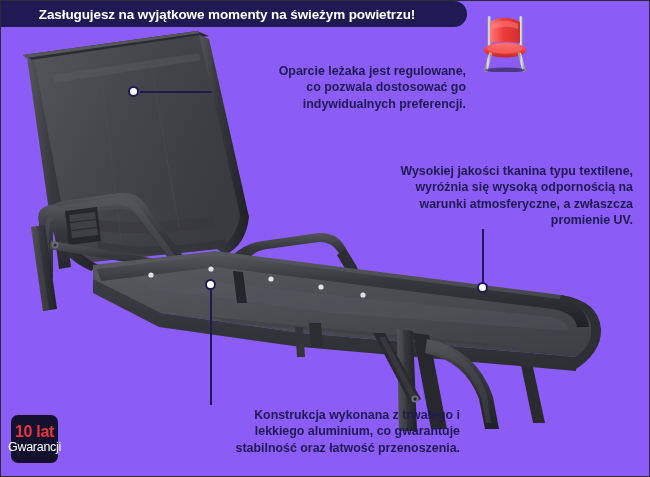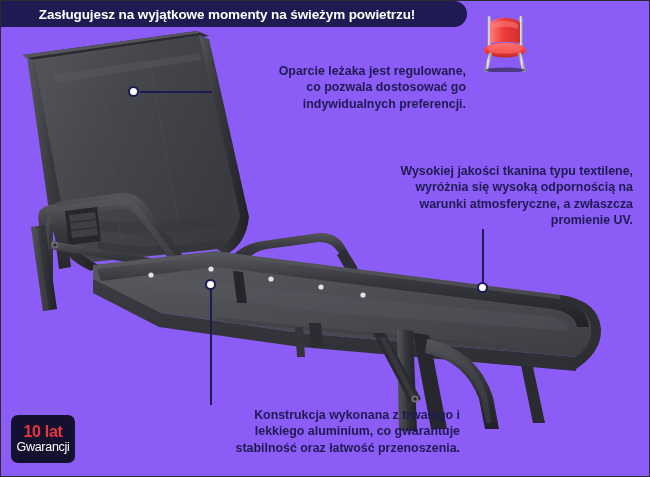--- a/index.html
+++ b/index.html
@@ -111,21 +111,21 @@
     border: 2px solid #1f1b52;
     box-sizing: border-box;
     z-index: 5;
   }
 
   
   .badge {
     position: absolute;
     left: 10px;
     bottom: 13px;
-    width: 64px;
+    width: 47px;
     height: 48px;
     background: #14112e;
     border-radius: 7px;
     display: flex;
     flex-direction: column;
     align-items: center;
     justify-content: center;
     z-index: 6;
   }
   .badge-top {

